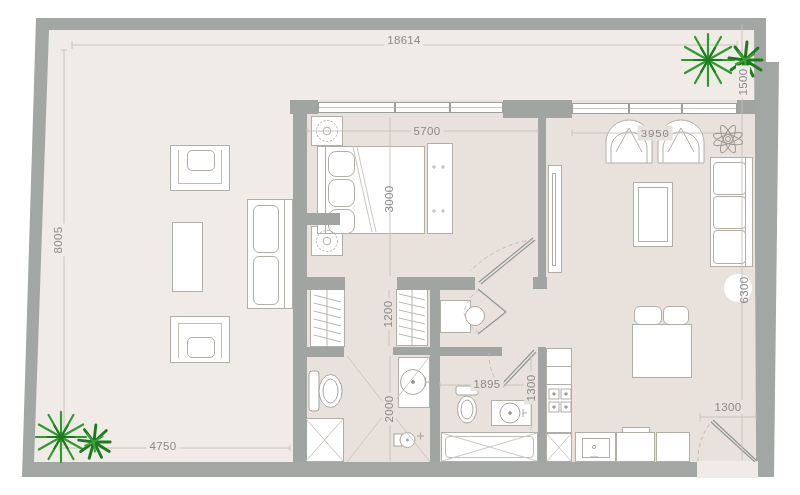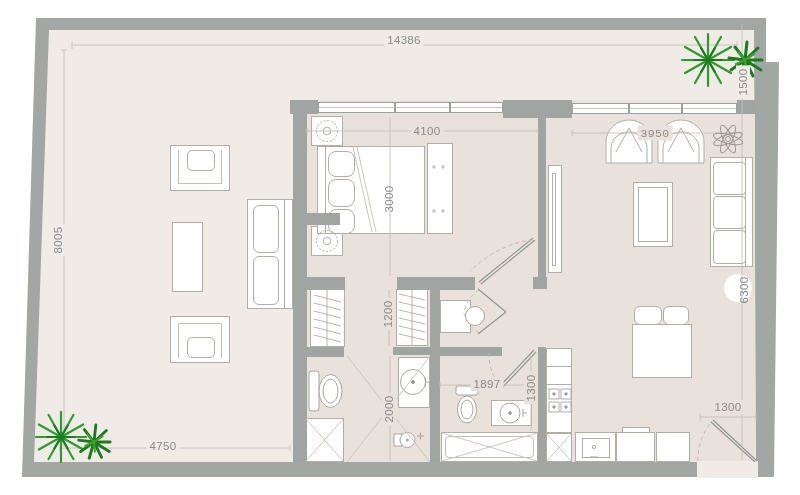--- a/index.html
+++ b/index.html
@@ -274,27 +274,27 @@
     <svg width="42" height="42" viewBox="0 0 44 44">
       <g stroke="#1c7a1f" stroke-width="3" stroke-linecap="round">
         <path d="M23,22 L40,22 M23,22 L36,10 M23,22 L25,4 M23,22 L13,9 M23,22 L7,20 M23,22 L9,32 M23,22 L18,39 M23,22 L31,38 M23,22 L39,32"></path>
       </g>
       <g stroke="#3fa034" stroke-width="2.2" stroke-linecap="round">
         <path d="M23,22 L32,16 M23,22 L16,14 M23,22 L14,26 M23,22 L24,32"></path>
       </g>
     </svg>
   </div>
 
-  <div class="dim t" style="left:404px;top:40px;">14386</div>
+  <div class="dim t" style="left:404px;top:40px;">18614</div>
   <div class="dim t v" style="left:58px;top:240px;">8005</div>
   <div class="dim t" style="left:163px;top:446px;">4750</div>
   <div class="dim t v" style="left:743px;top:82px;">1500</div>
-  <div class="dim" style="left:427px;top:131px;">4100</div>
+  <div class="dim" style="left:427px;top:131px;">5700</div>
   <div class="dim v clear" style="left:389px;top:199px;">3000</div>
   <div class="dim" style="left:655px;top:133px;font-family:Liberation Mono, monospace;">3950</div>
   <div class="dim v clear" style="left:744px;top:290px;">6300</div>
   <div class="dim v" style="left:388px;top:314px;">1200</div>
   <div class="dim v" style="left:389px;top:409px;">2000</div>
-  <div class="dim" style="left:487px;top:384px;">1897</div>
+  <div class="dim" style="left:487px;top:384px;">1895</div>
   <div class="dim v" style="left:531px;top:388px;">1300</div>
   <div class="dim" style="left:728px;top:407px;">1300</div>
 
 </div>
 
 </body></html>

